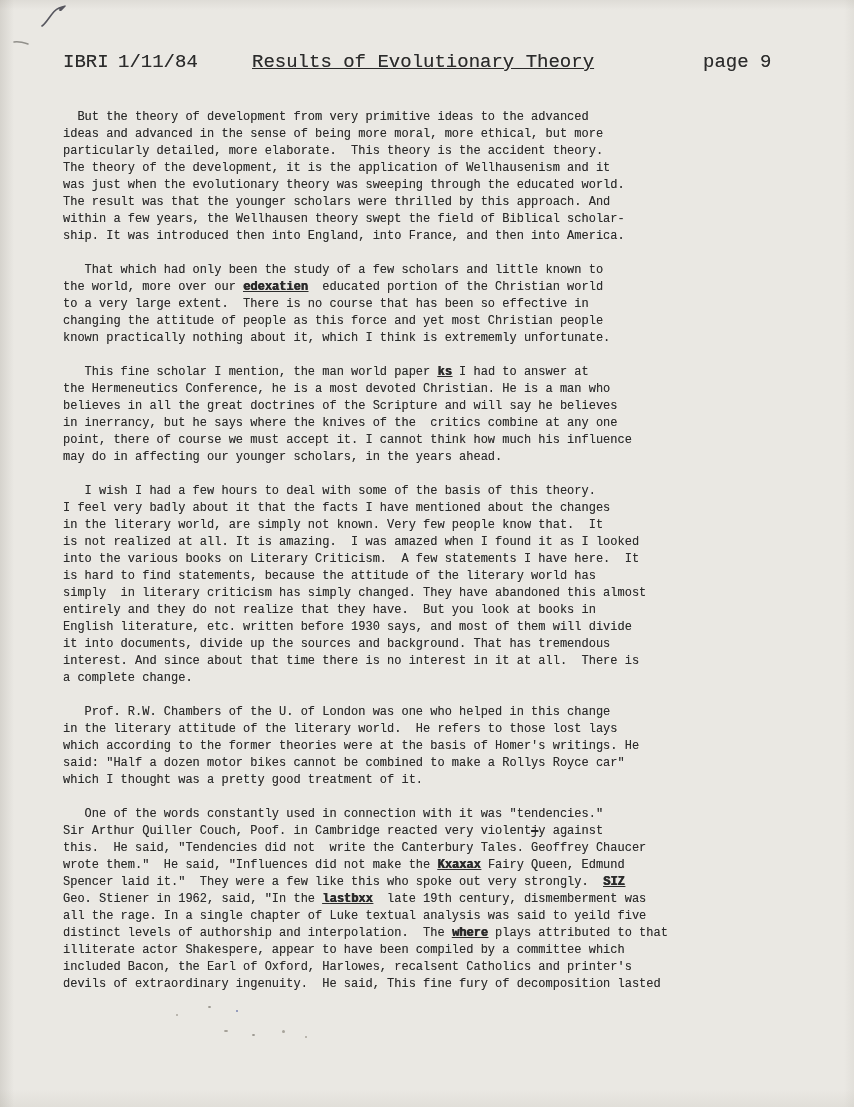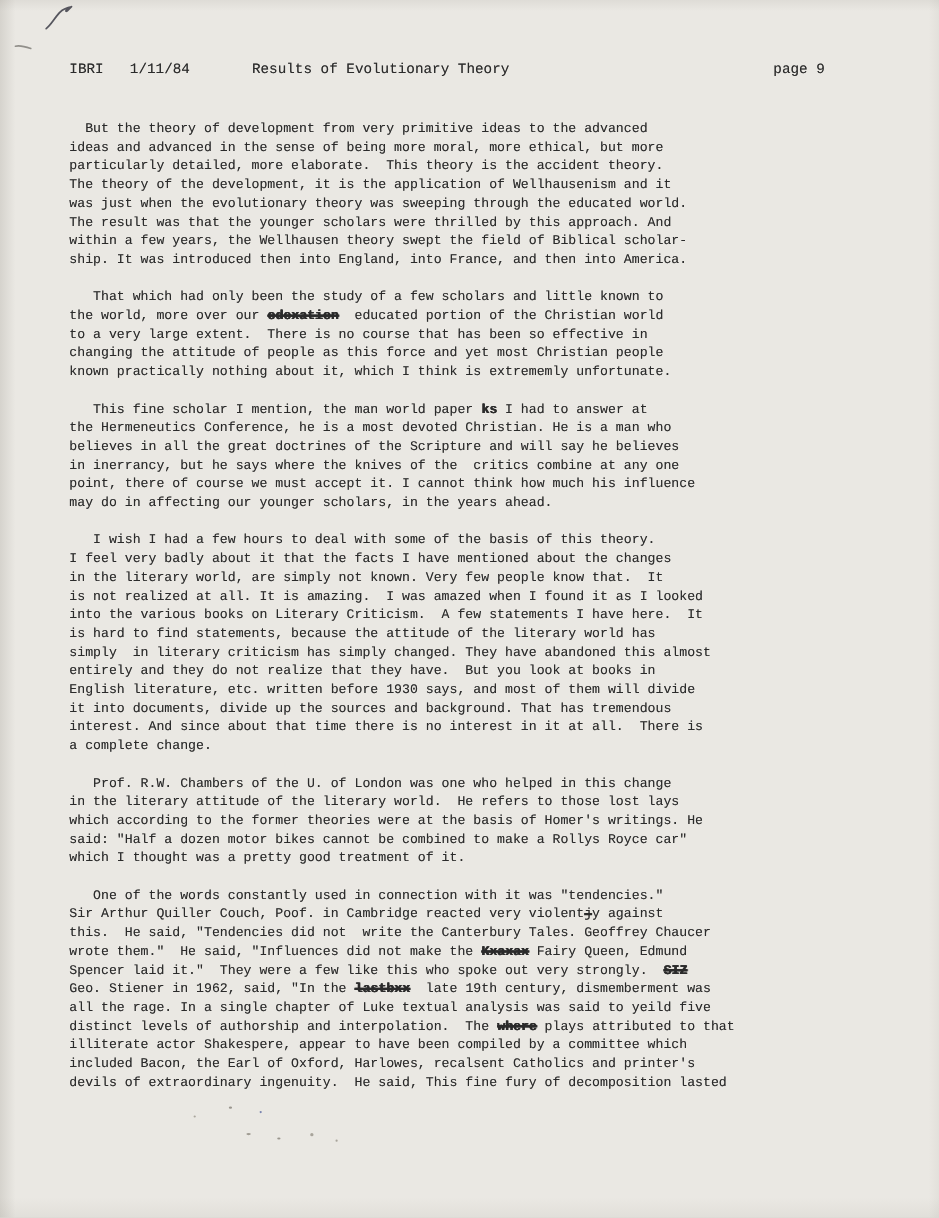--- a/index.html
+++ b/index.html
@@ -12,44 +12,45 @@
       linear-gradient(90deg, rgba(120,115,105,0.18) 0px, rgba(120,115,105,0.0) 14px),
       linear-gradient(180deg, rgba(120,115,105,0.10) 0px, rgba(120,115,105,0.0) 10px),
       linear-gradient(270deg, rgba(120,115,105,0.07) 0px, rgba(120,115,105,0.0) 10px),
       linear-gradient(0deg, rgba(120,115,105,0.08) 0px, rgba(120,115,105,0.0) 18px);
     overflow:hidden;
     font-family:"Liberation Mono","DejaVu Sans Mono",monospace;
     color:var(--ink,#2b2b2b);
   }
   .header{
     position:absolute;left:63px;top:54px;width:740px;height:20px;
-    font-size:13px;line-height:17px;white-space:pre;text-align:center;
+    font-size:19px;line-height:17px;white-space:pre;text-align:center;
   }
   .header span{position:absolute;top:0;text-shadow:0 0 0.6px rgba(20,20,20,0.45);}
   .h-org{left:0;}
   .h-date{left:55px;}
-  .h-title{left:166px;}
+  .h-title{left:189px;text-decoration:underline;}
   .h-page{left:640px;}
   .body-text{
     position:absolute;left:63px;top:109px;width:775px;
   }
   .para{
     margin:0 0 17px 0;
     font-size:12px;line-height:17px;
     white-space:pre;
     text-shadow:0 0 0.6px rgba(20,20,20,0.40);
   }
   .para span{display:inline;}
   .strike{
     text-decoration:line-through;
     text-decoration-thickness:1.5px;
   }
   .overtype{
     font-weight:bold;
     text-shadow:0.6px 0 0 currentColor, 0 0 0.6px rgba(20,20,20,0.5);
+    text-decoration:underline;
   }
   .pen-mark{position:absolute;}
   .speck{position:absolute;border-radius:50%;}
 </style>
 </head>
 <body>
 
 <div class="page">
 
   <svg class="pen-mark" style="left:38px;top:2px;" width="32" height="28" viewBox="0 0 32 28">

